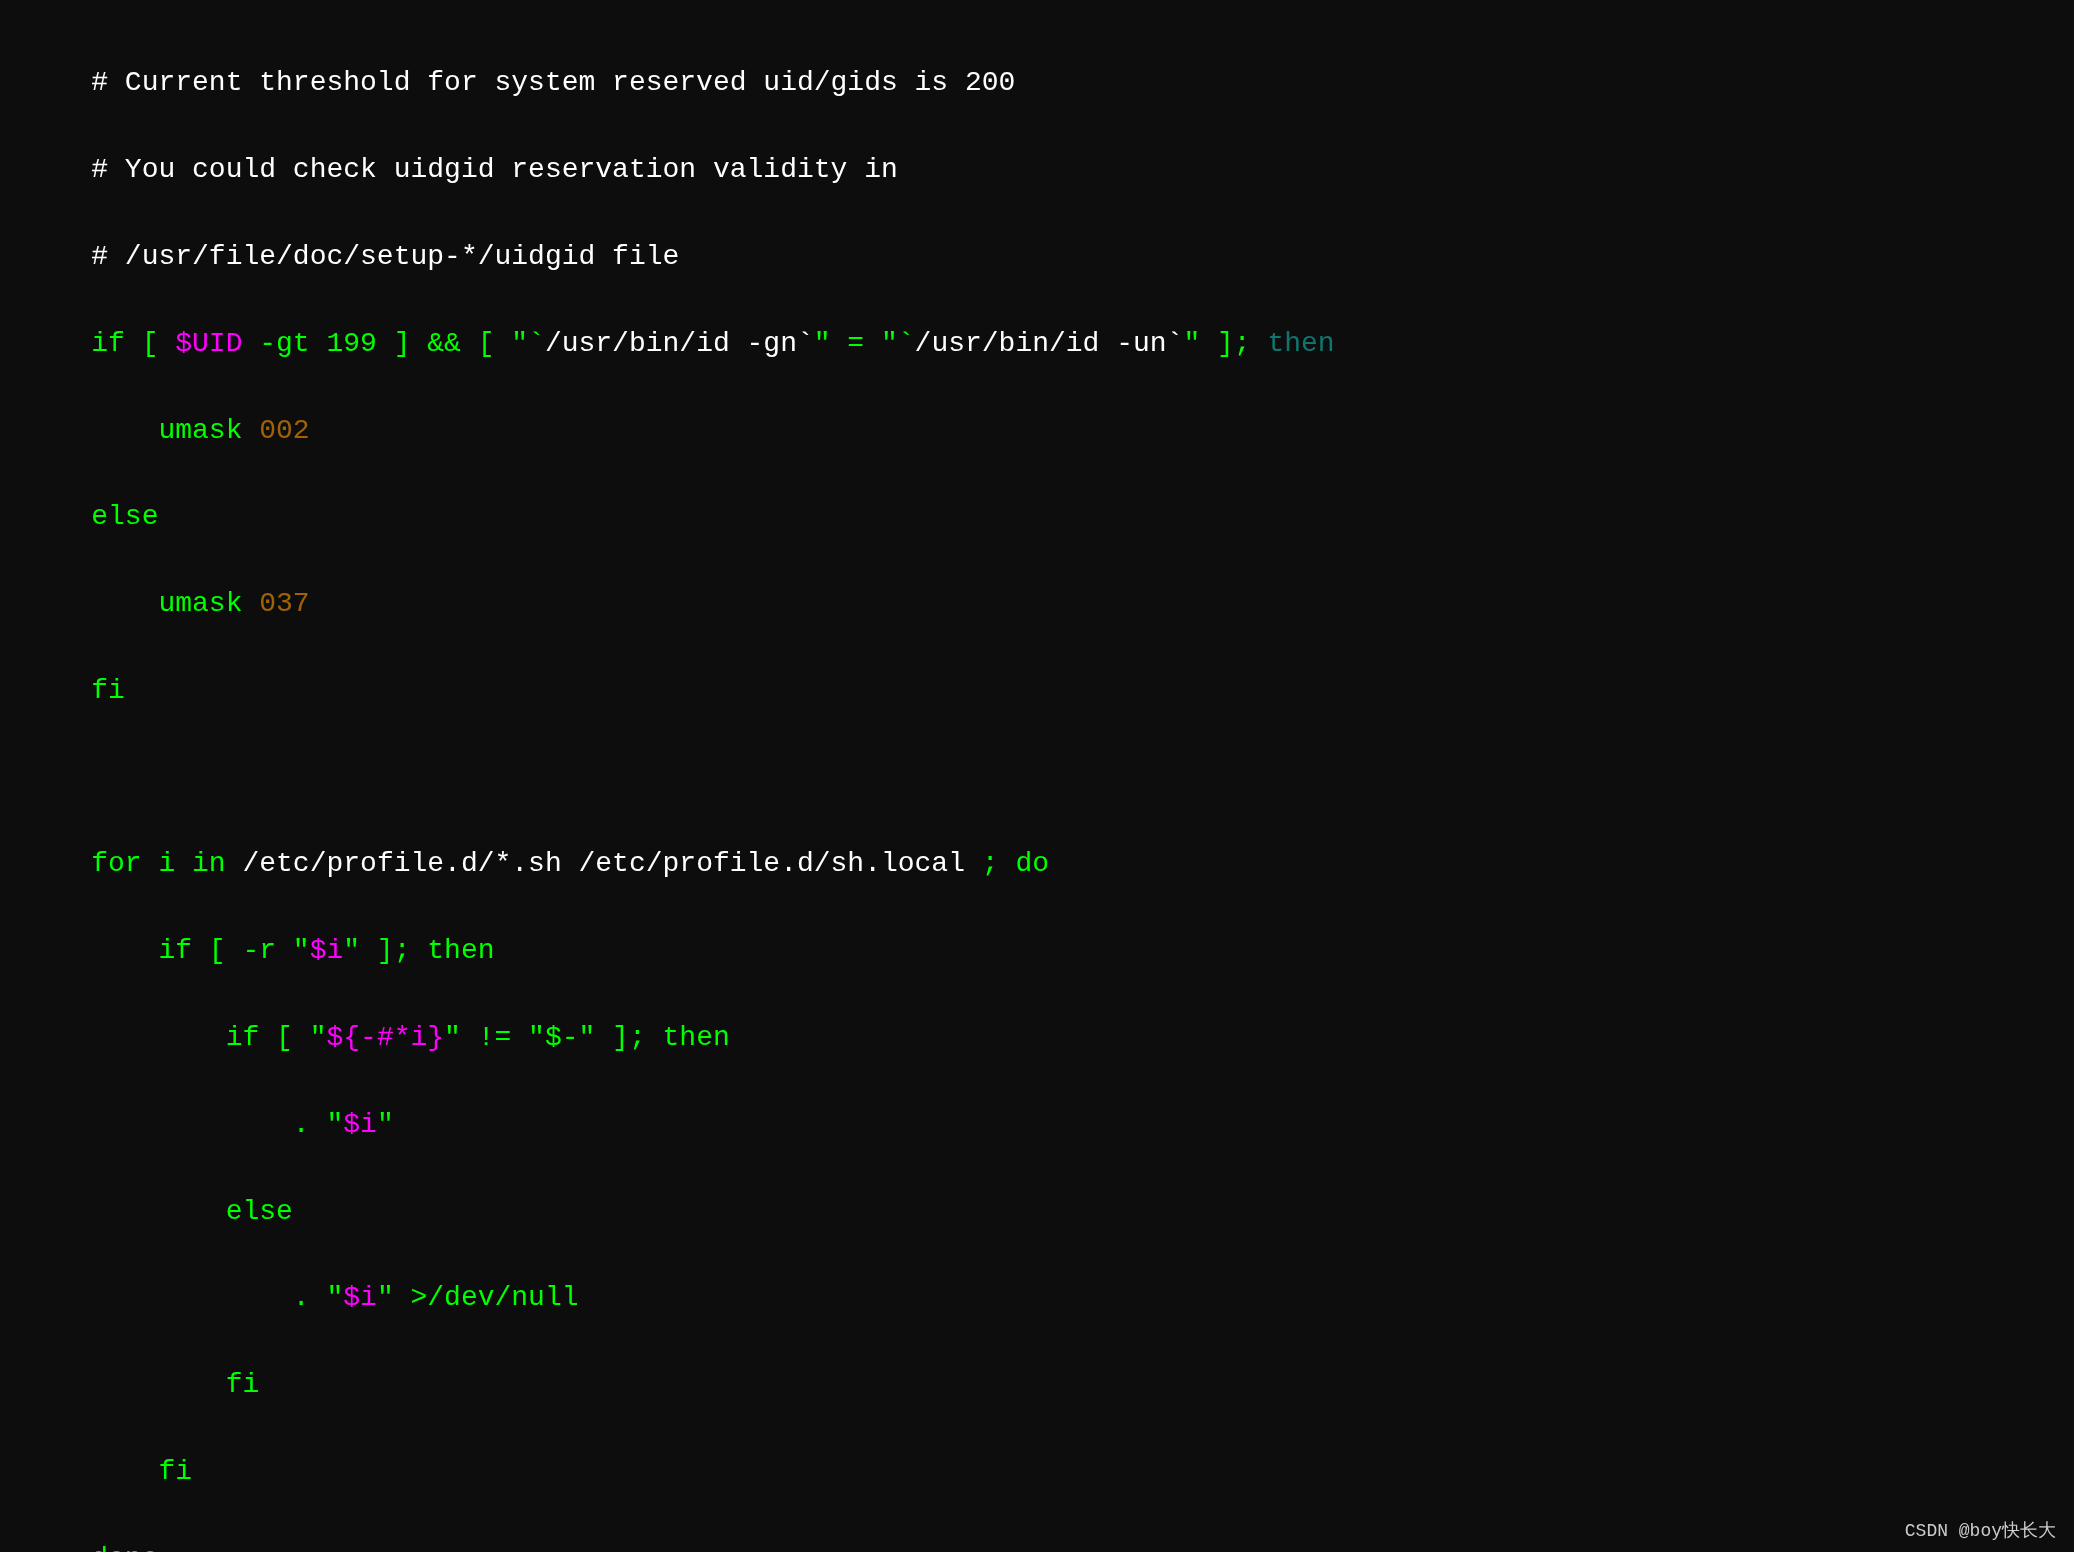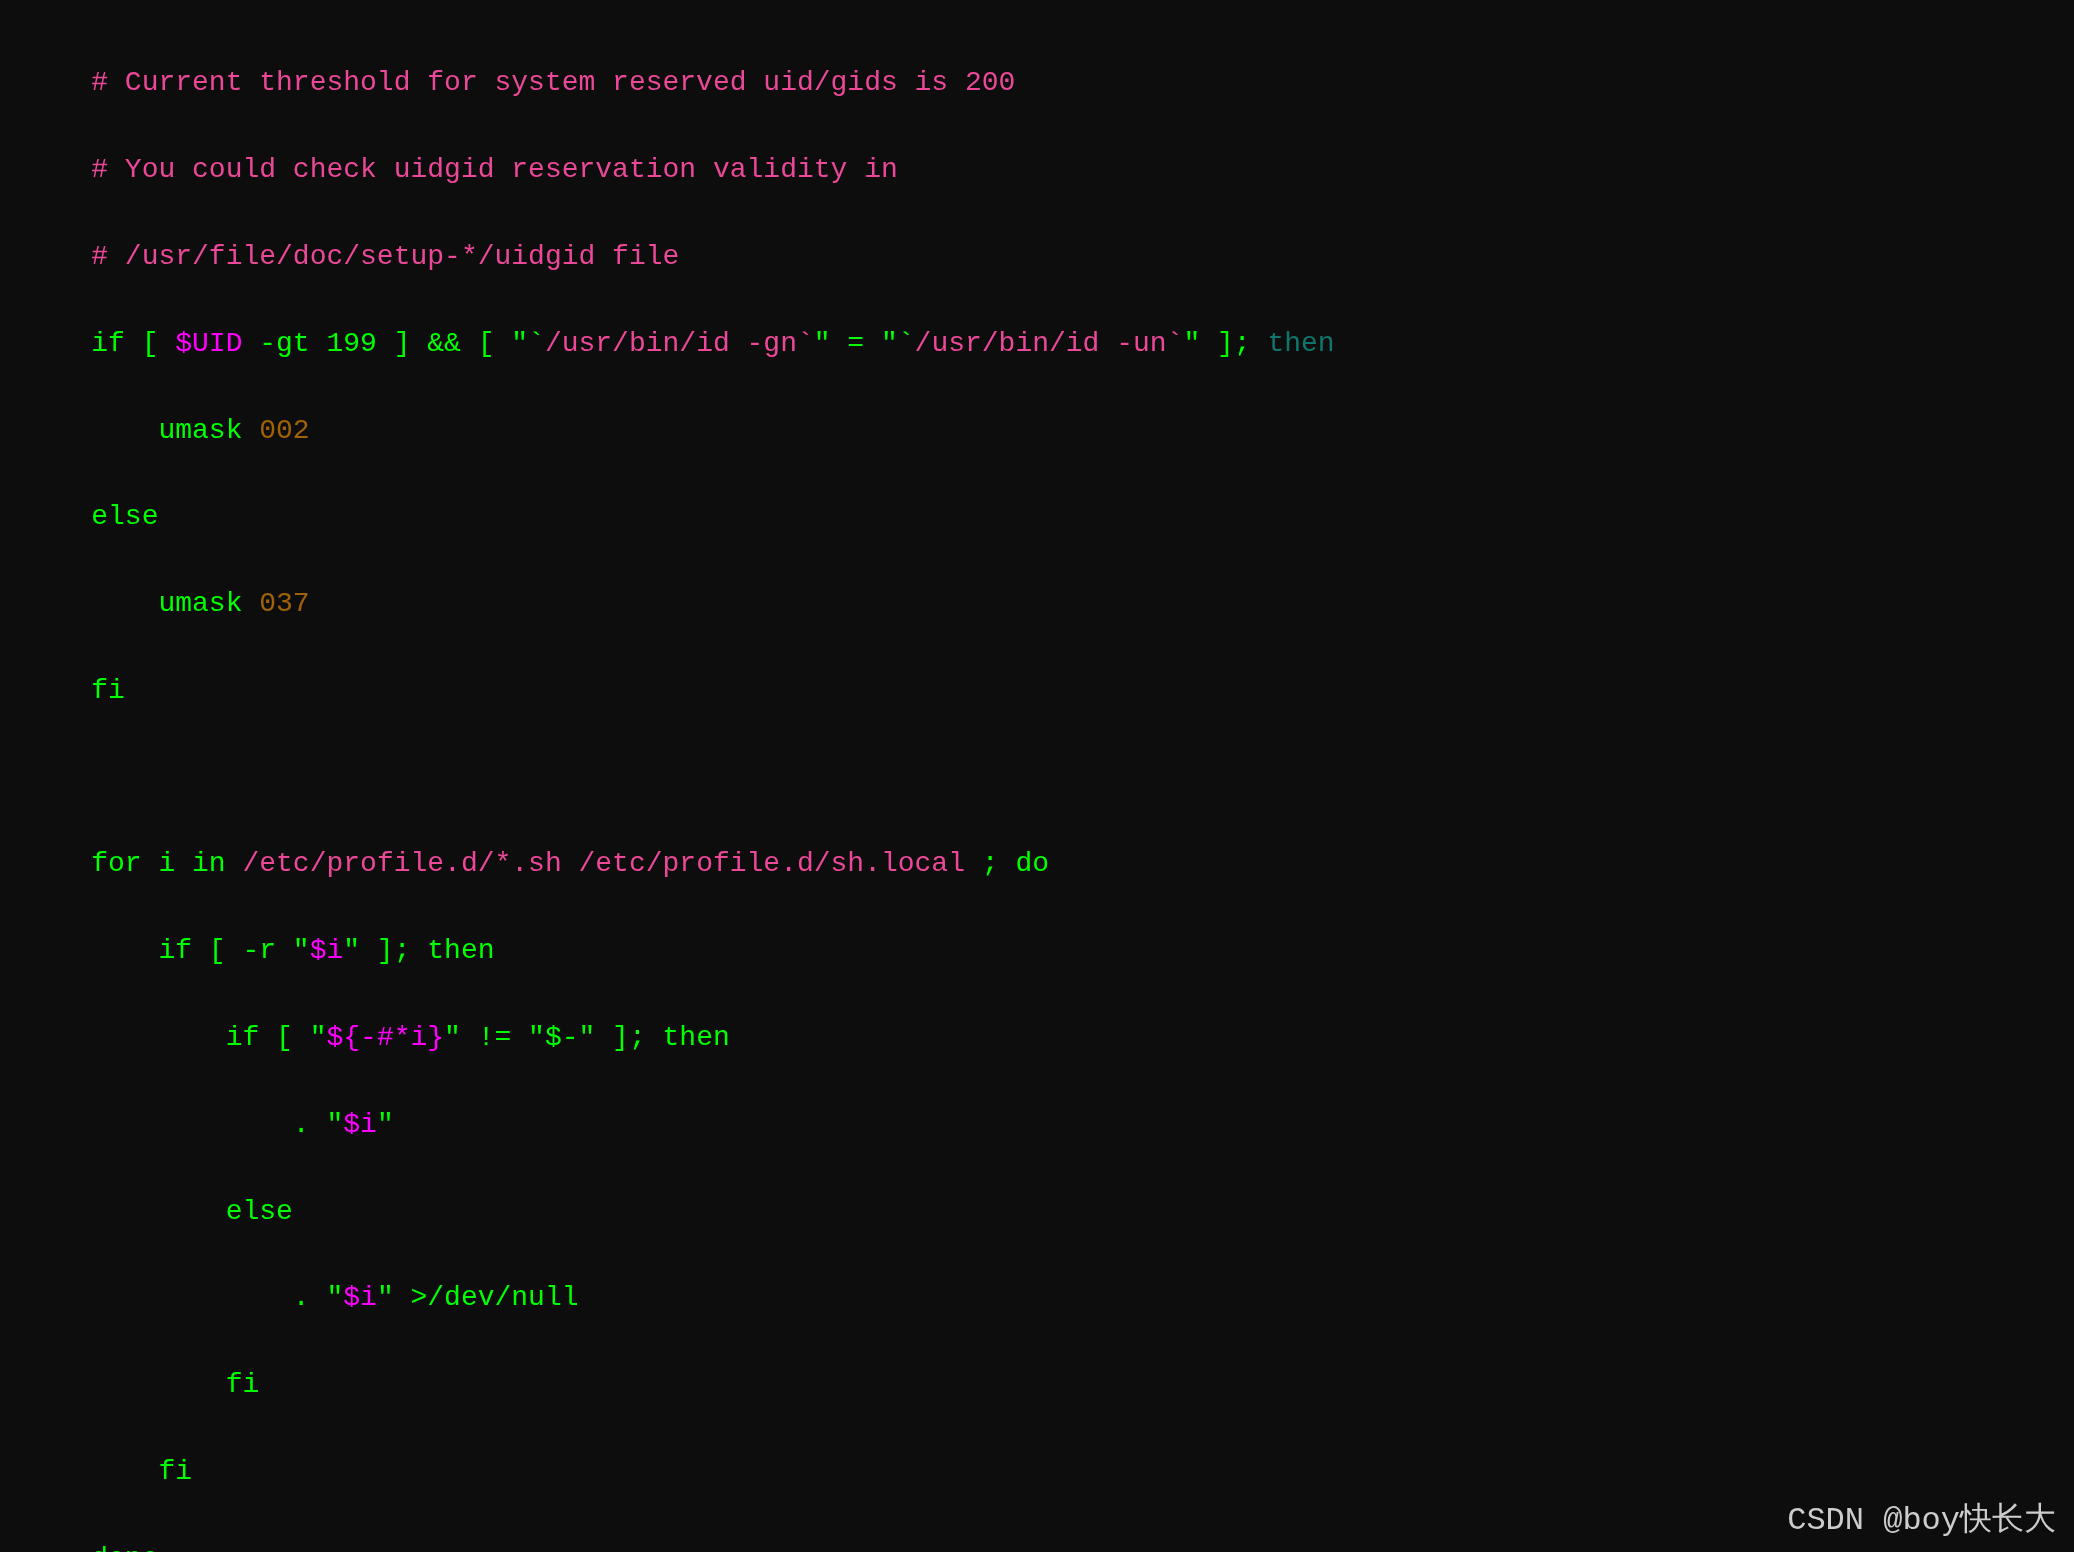--- a/index.html
+++ b/index.html
@@ -24,31 +24,31 @@
       height: 100%;
       padding: 18px 24px;
       position: relative;
     }
 
     .code-block {
       white-space: pre;
     }
 
     .green { color: #00ff00; }
-    .cyan { color: #ec4899; text-align: center; }
+    .cyan { color: #ffffff; text-align: center; }
     .white { color: #0f766e; }
     .magenta { color: #ff00ff; text-align: right; }
     .orange { color: #a16207; }
 
     .status-bar {
       position: absolute;
       bottom: 0;
       right: 0;
       color: #cccccc;
-      font-size: 32px;
+      font-size: 18px;
       padding: 6px 18px;
     }
   </style>
 </head>
 <body>
 
 <div class="terminal">
   <div class="code-block">
     <span class="cyan"># Current threshold for system reserved uid/gids is 200</span><br>
     <span class="cyan"># You could check uidgid reservation validity in</span><br>

